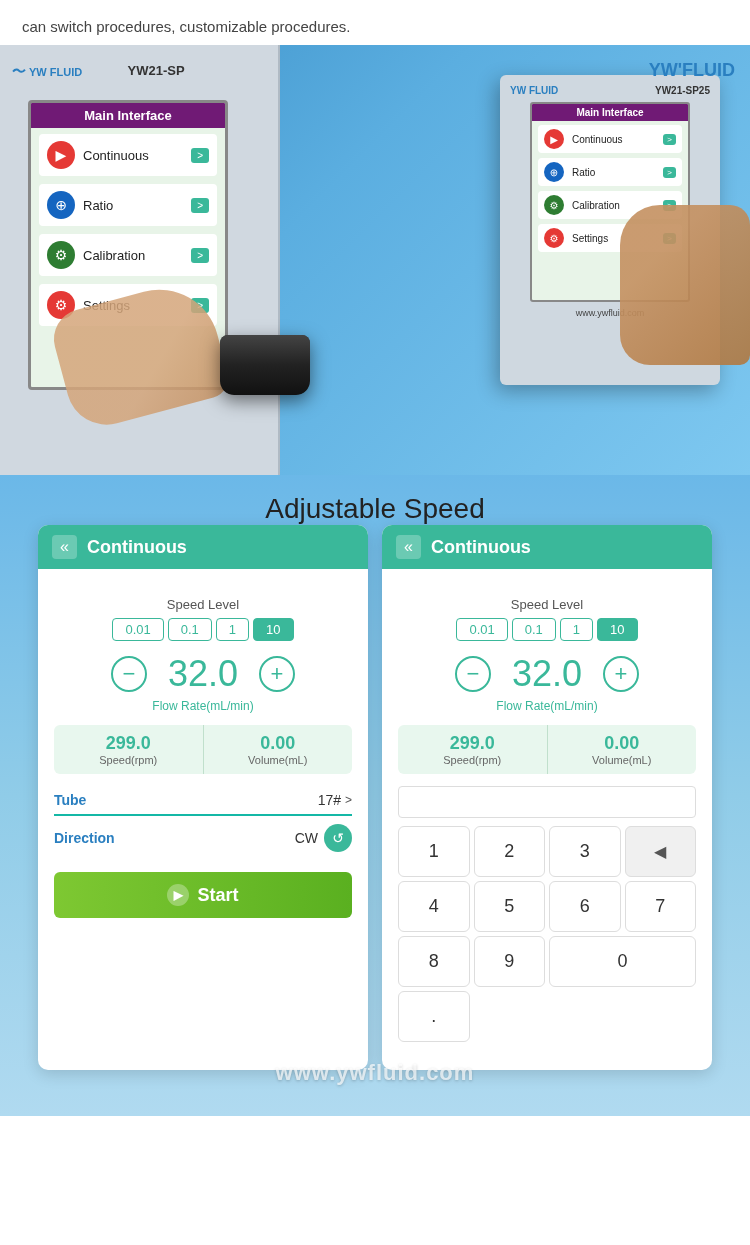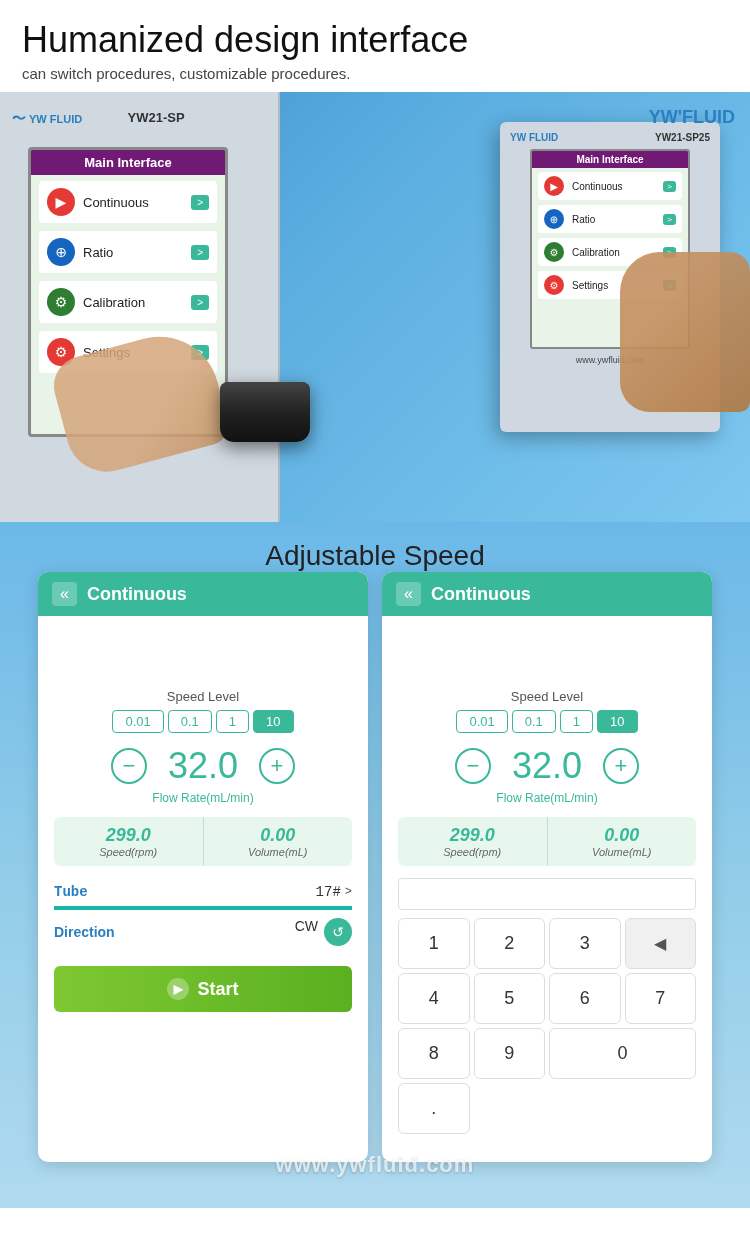--- a/index.html
+++ b/index.html
@@ -315,21 +315,20 @@
       font-size: 16px;
       color: #fff;
     }
     .panel-title {
       font-size: 18px;
       font-weight: 600;
     }
 
     .panel-body {
       padding: 28px 16px;
-      margin-top: 45px;
     }
 
     .speed-level-label {
       text-align: center;
       font-size: 13px;
       color: #555;
       margin-bottom: 6px;
     }
 
     .speed-buttons {
@@ -387,42 +386,40 @@
       display: flex;
       background: #e8f7ee;
       border-radius: 6px;
       overflow: hidden;
       margin-bottom: 12px;
     }
     .sv-cell {
       flex: 1;
       padding: 8px 10px;
       text-align: center;
-      font-style: italic;
     }
     .sv-cell:first-child {
       border-right: 1px solid #c0e0cc;
     }
     .sv-value {
       font-size: 18px;
       color: #3ab89a;
       font-weight: 600;
     }
     .sv-label {
       font-size: 11px;
       color: #666;
     }
 
     .tube-row {
       display: flex;
       align-items: flex-start;
       justify-content: space-between;
       padding: 6px 0;
-      border-bottom: 4px solid #14b8a6;
-      font-family: Liberation Mono, monospace;
+      border-bottom: 2px solid #14b8a6;
     }
     .tube-label {
       font-size: 14px;
       color: #2a7fc0;
       font-weight: 600;
     }
     .tube-value {
       font-size: 14px;
       color: #333;
       display: flex;
@@ -440,21 +437,21 @@
       justify-content: space-between;
       padding: 8px 0;
     }
     .direction-label {
       font-size: 14px;
       color: #2a7fc0;
       font-weight: 600;
     }
     .direction-value {
       display: flex;
-      align-items: flex-start;
+      align-items: center;
       gap: 6px;
       font-size: 14px;
       color: #333;
     }
     .direction-toggle {
       background: #3ab89a;
       color: #fff;
       border-radius: 50%;
       width: 28px;
       height: 28px;
@@ -543,21 +540,20 @@
       color: rgba(255,255,255,0.7);
       font-weight: bold;
       letter-spacing: 1px;
       text-shadow: 0 1px 3px rgba(0,0,0,0.2);
     }
   </style>
 </head>
 <body>
 
 <div class="top-text">
-  <div class="top-title">Humanized design interface</div>
   <div class="top-subtitle">can switch procedures, customizable procedures.</div>
 </div>
 
 <div class="photo-section">
 
   <div class="device-left">
     <div class="device-logo-left">
       <span class="wave-icon">〜</span>
       <span>YW FLUID</span>
     </div>

